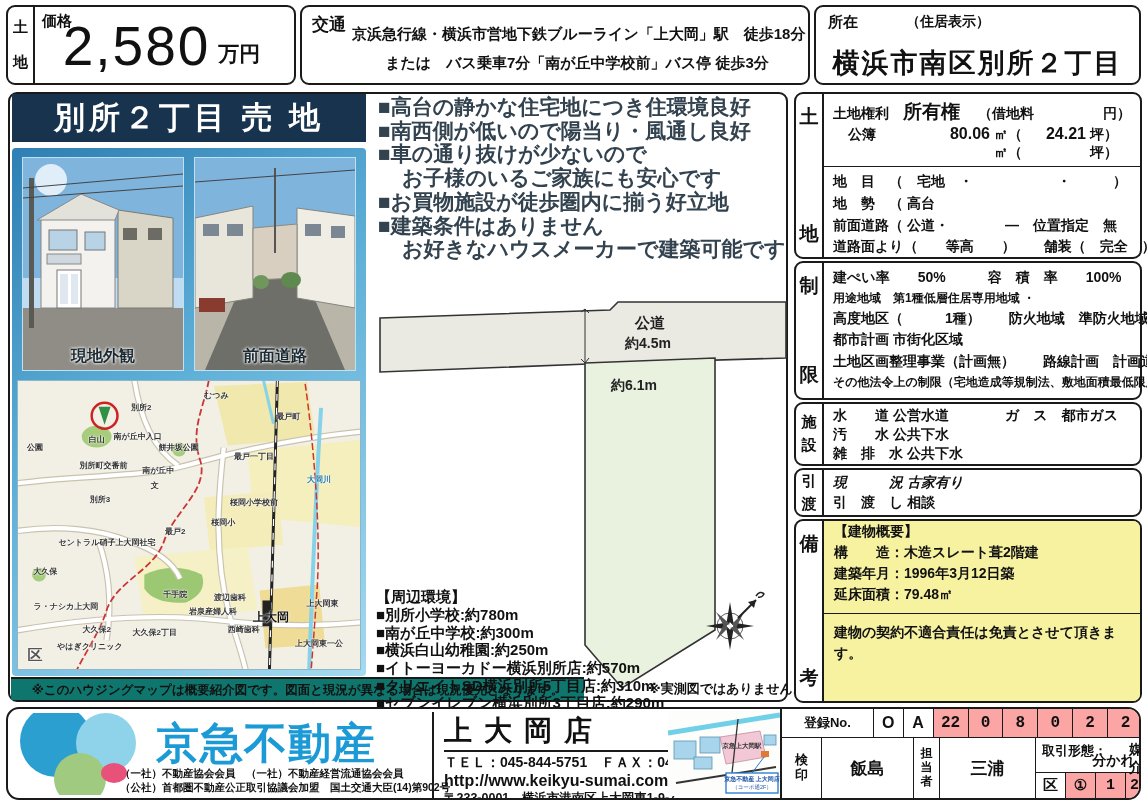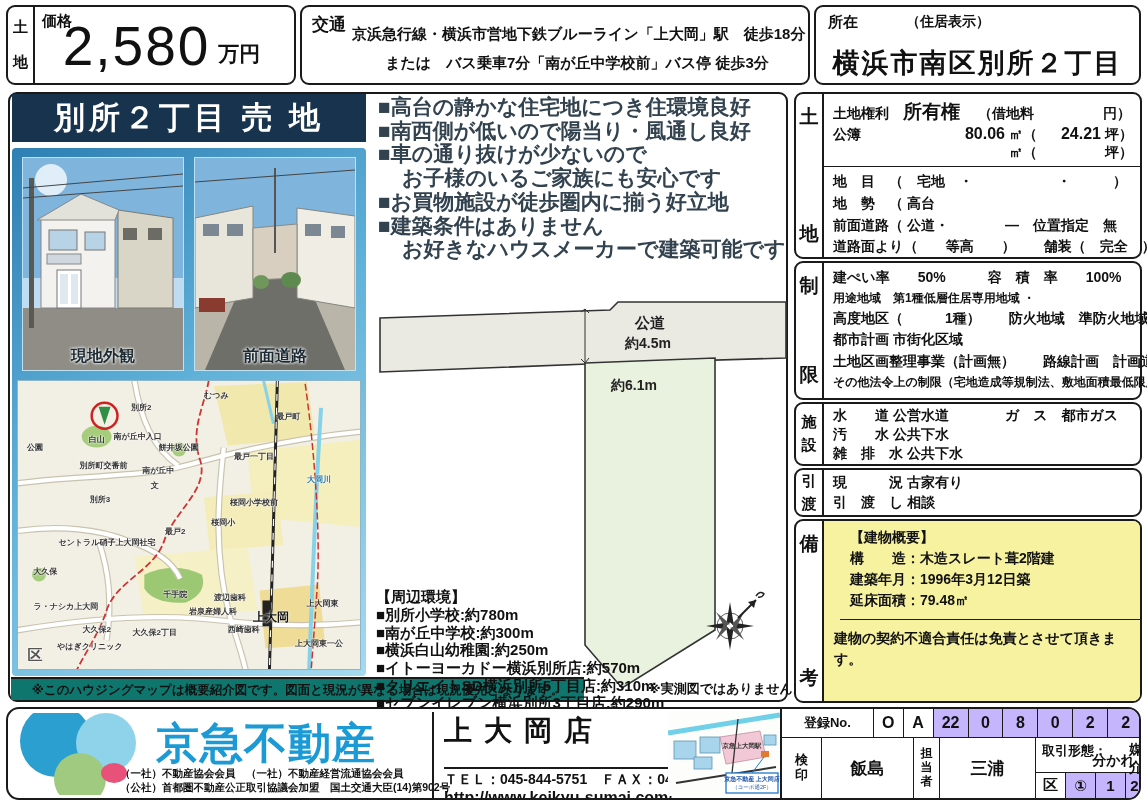--- a/index.html
+++ b/index.html
@@ -56,44 +56,44 @@
     display:flex; flex-direction:column; align-items:center; font-size:19px; font-weight:700; }
   .sec-tab.spread { justify-content:space-between; padding:10px 0; }
   .sec-tab.center { justify-content:center; gap:4px; }
   .sec-body { margin-left:28px; height:100%; }
   .srow { font-size:14px; font-weight:600; line-height:1.56; padding:0 9px; white-space:nowrap; }
   .srow.small { font-size:12px; }
   .land-top { border-bottom:1.5px solid #1a1a1a; padding:5px 0 4px; }
   .lrow1 { display:flex; align-items:baseline; padding:0 9px; font-weight:600; }
   .lrow1 .sm { font-size:14px; } .lrow1 .lg { font-size:19px; font-weight:700; margin-left:14px; }
   .lrow1 .mid { margin-left:18px; } .lrow1 .spacer { flex:1; }
-  .arow { display:grid; grid-template-columns:auto 1fr 62px 34px 62px 30px; align-items:baseline; padding:0 9px; font-weight:600; }
+  .arow { display:grid; grid-template-columns:auto 1fr 62px 34px 62px 30px; align-items:baseline; padding:0 24px; font-weight:600; }
   .arow .lab { font-size:14px; } .arow .val { font-size:16px; text-align:right; } .arow .un { font-size:14px; padding-left:4px; }
   .remarks-body { background:#f7f2a0; border-radius:0 7px 7px 0; }
-  .remarks-top { border-bottom:1.5px solid #1a1a1a; padding:6px 10px 8px;margin-left:16px; }
+  .remarks-top { border-bottom:1.5px solid #1a1a1a; padding:0 10px 8px; }
   .remarks-top div { font-size:14px; font-weight:600; line-height:1.5; white-space:nowrap; }
   .remarks-note { padding:8px 10px; font-size:14px; font-weight:600; line-height:1.5; }
 
   
   .footer-box { position:absolute; left:6px; top:707px; width:1135px; height:93px; border:2.5px solid #1a1a1a; border-radius:13px; background:#fff; overflow:hidden; }
   .company-name { position:absolute; left:148px; top:6px; font-size:43px; font-weight:700; color:#1b9ad5; letter-spacing:1px; }
   .memberships { position:absolute; left:112px; top:57px; }
   .memberships div { font-size:10.5px; font-weight:600; line-height:1.35; white-space:nowrap; }
   .store-block { position:absolute; left:424px; top:3px; width:236px; border-left:2px solid #1a1a1a; padding-left:10px; height:86px; }
-  .store-name { font-size:28px; font-weight:700; letter-spacing:12px; border-bottom:2px solid #1a1a1a; padding-bottom:17px; white-space:nowrap; }
+  .store-name { font-size:28px; font-weight:700; letter-spacing:12px; border-bottom:2px solid #1a1a1a; padding-bottom:0; white-space:nowrap; }
   .store-tel { font-size:14px; font-weight:700; margin-top:2px; white-space:nowrap; }
   .store-url { font-size:16px; font-weight:700; white-space:nowrap; }
   .store-addr { font-size:12.5px; font-weight:700; white-space:nowrap; }
   .minimap { position:absolute; left:660px; top:2px; width:112px; height:85px; }
 
   .ftable { position:absolute; left:772px; top:0; bottom:0; width:363px; border-left:2px solid #1a1a1a; display:flex; flex-direction:column; }
   .ftable .r1 { display:flex; height:29px; border-bottom:1.5px solid #1a1a1a; }
   .fc { border-right:1.5px solid #1a1a1a; display:flex; align-items:center; justify-content:center; font-weight:600; }
   .fc:last-child { border-right:none; }
-  .fc.hl { background:#c4b5fd; }
+  .fc.hl { background:#fca5a5;font-family:Liberation Mono, monospace; }
   .r1 .fc { font-size:16px; }
   .r1 .fc.lab { font-size:13px; width:92px; }
   .r1 .fc.s { width:30px; } .r1 .fc.m { width:35px; }
   .r2 { display:flex; flex:1; }
   .vtab { width:40px; font-size:13px; display:flex; flex-direction:column; align-items:center; justify-content:center; line-height:1.15; }
   .r2 .name { font-size:17px; }
   .dealblock { flex:1; display:flex; flex-direction:column; }
   .dealtop { flex:1; border-bottom:1.5px solid #1a1a1a; position:relative;text-align:right; }
   .deal-label { position:absolute; left:6px; top:4px; font-size:13px; font-weight:700; }
   .deal-value { position:absolute; left:84px; top:3px; font-size:14px; font-weight:700; }
@@ -370,21 +370,21 @@
       <div class="srow" style="line-height:1.35;">雑　排　水 公共下水</div>
     </div>
   </div>
 
   <div class="section" style="top:468px;height:49px;">
     <div class="sec-tab center" style="font-size:15px;">
       <span>引</span>
       <span>渡</span>
     </div>
     <div class="sec-body" style="padding-top:3px;">
-      <div class="srow" style="line-height:1.4;">現　　　況 古家有り</div>
+      <div class="srow" style="line-height:1.4;font-style:italic;">現　　　況 古家有り</div>
       <div class="srow" style="line-height:1.4;">引　渡　し 相談</div>
     </div>
   </div>
 
   <div class="section" style="top:519px;height:184px;">
     <div class="sec-tab spread">
       <span>備</span>
       <span>考</span>
     </div>
     <div class="sec-body remarks-body">

